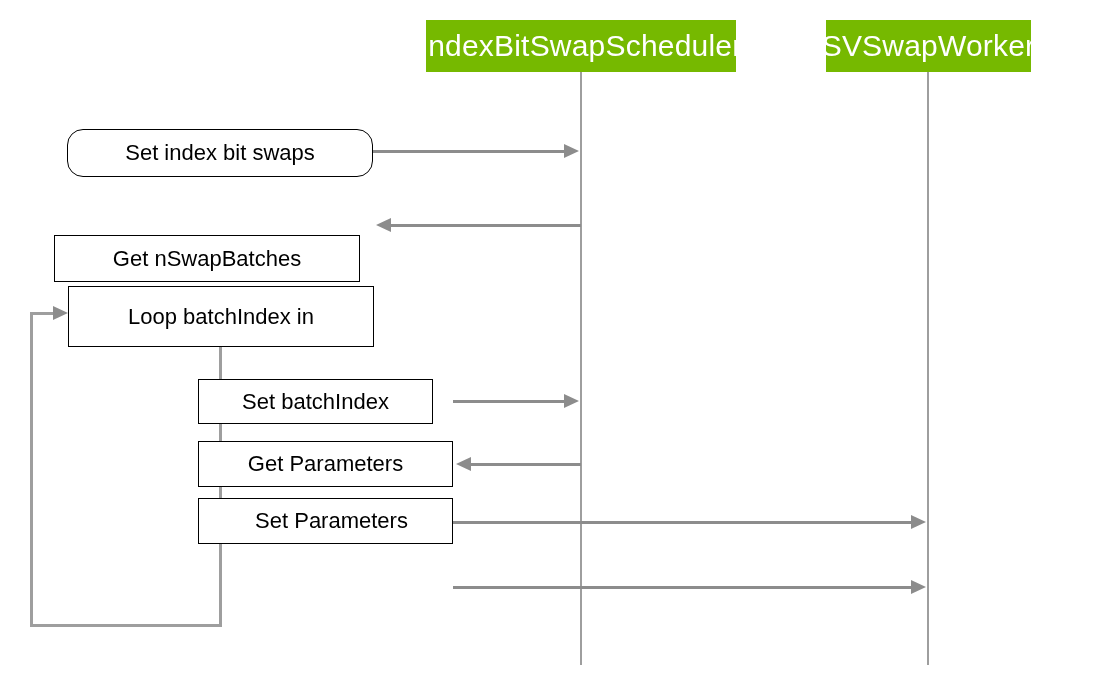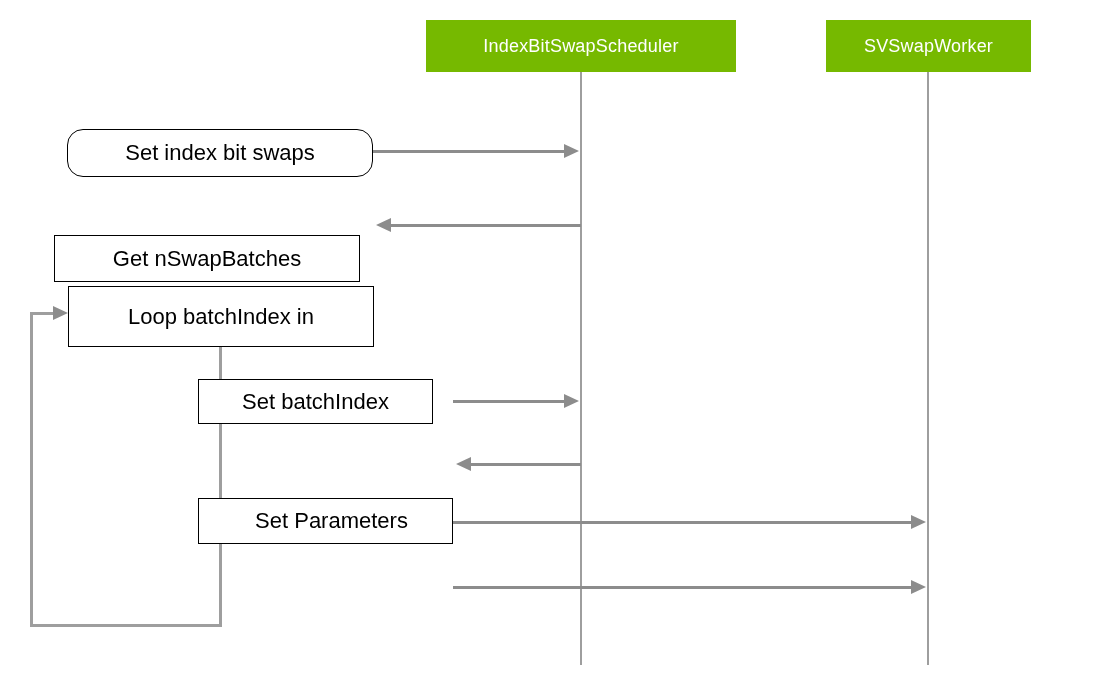--- a/index.html
+++ b/index.html
@@ -16,21 +16,21 @@
     overflow: hidden;
   }
   
   .actor {
     position: absolute;
     background: var(--actor-bg, #76b900);
     color: var(--actor-text, #ffffff);
     display: flex;
     align-items: center;
     justify-content: center;
-    font-size: 18px;
+    font-size: 30px;
     letter-spacing: 0.2px;
     z-index: 3;
   }
   #actor1 { left: 426px; top: 20px; width: 310px; height: 52px; }
   #actor2 { left: 826px; top: 20px; width: 205px; height: 52px; }
 
   
   .lifeline {
     position: absolute;
     width: 1.5px;
@@ -136,20 +136,23 @@
   </div>
   <div class="msgbox" id="b2">
     <span>Get nSwapBatches</span>
   </div>
   <div class="msgbox" id="b3">
     <span>Loop batchIndex in</span>
   </div>
   <div class="msgbox" id="b4">
     <span>Set batchIndex</span>
   </div>
+  <div class="msgbox" id="b5">
+    <span>Get Parameters</span>
+  </div>
   <div class="msgbox" id="b6">
     <span>Set Parameters</span>
   </div>
 
   <div class="hline" id="a1-line"></div>
   <div class="head right" id="a1-head"></div>
 
   <div class="head left" id="a2-head"></div>
   <div class="hline" id="a2-line"></div>
 

